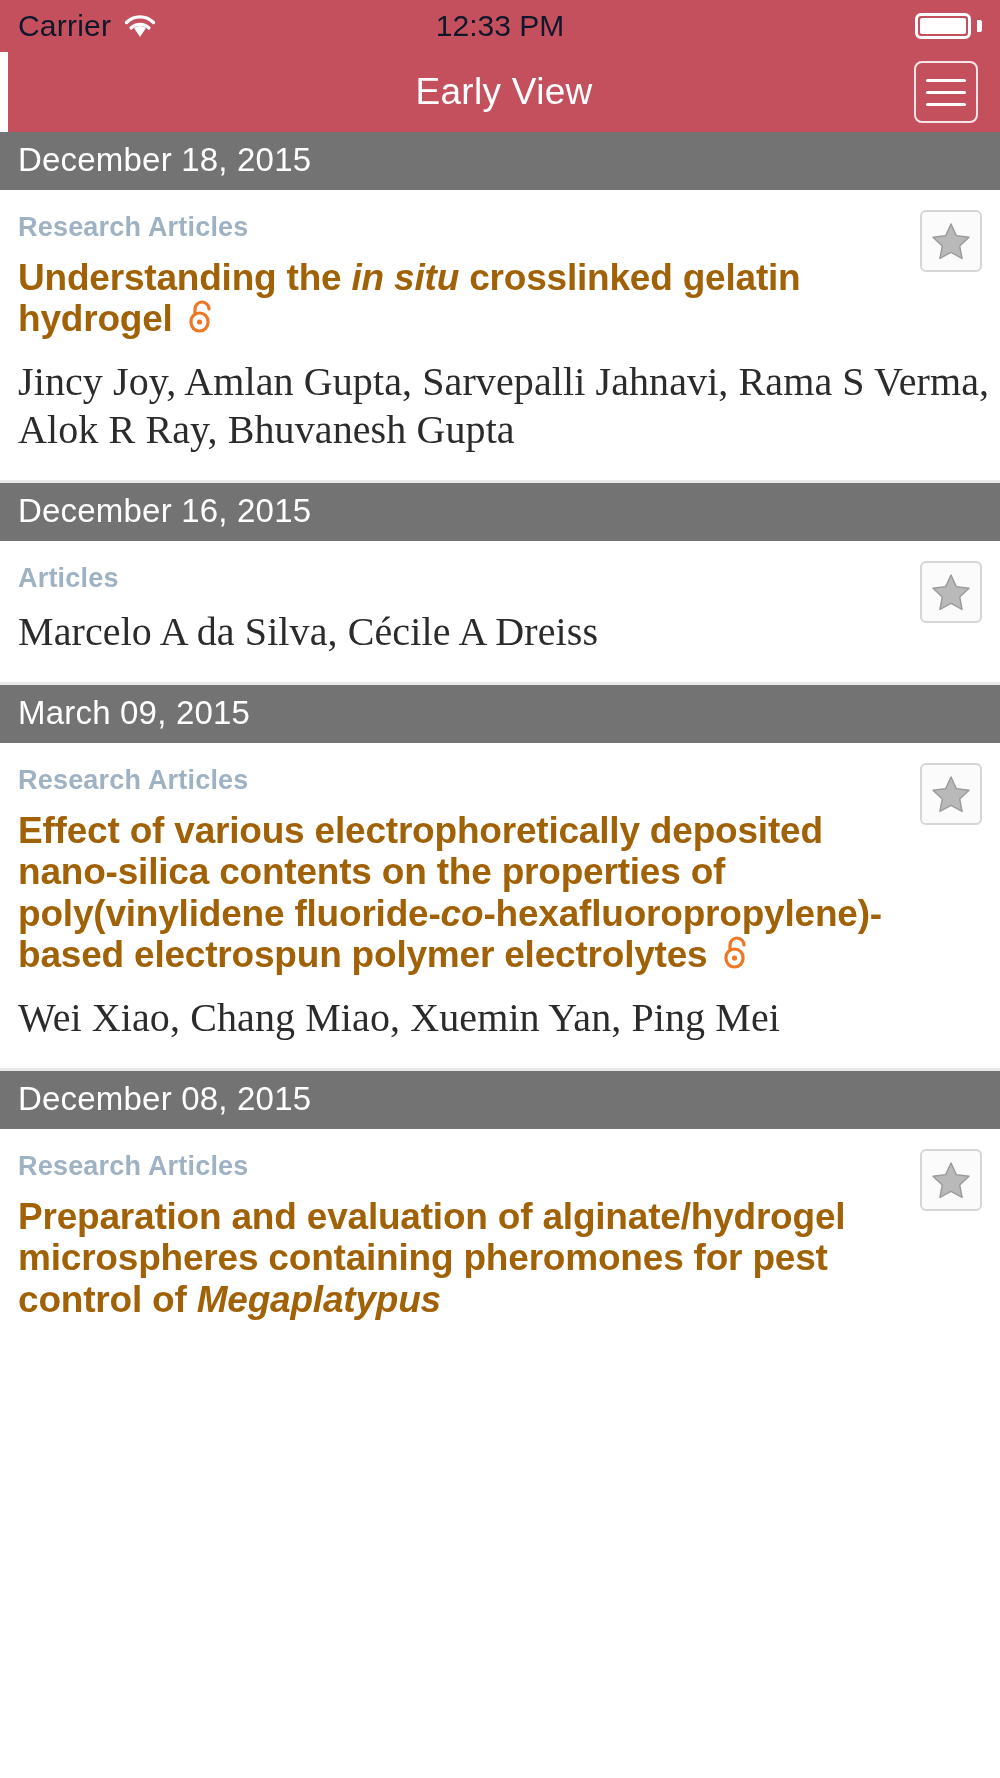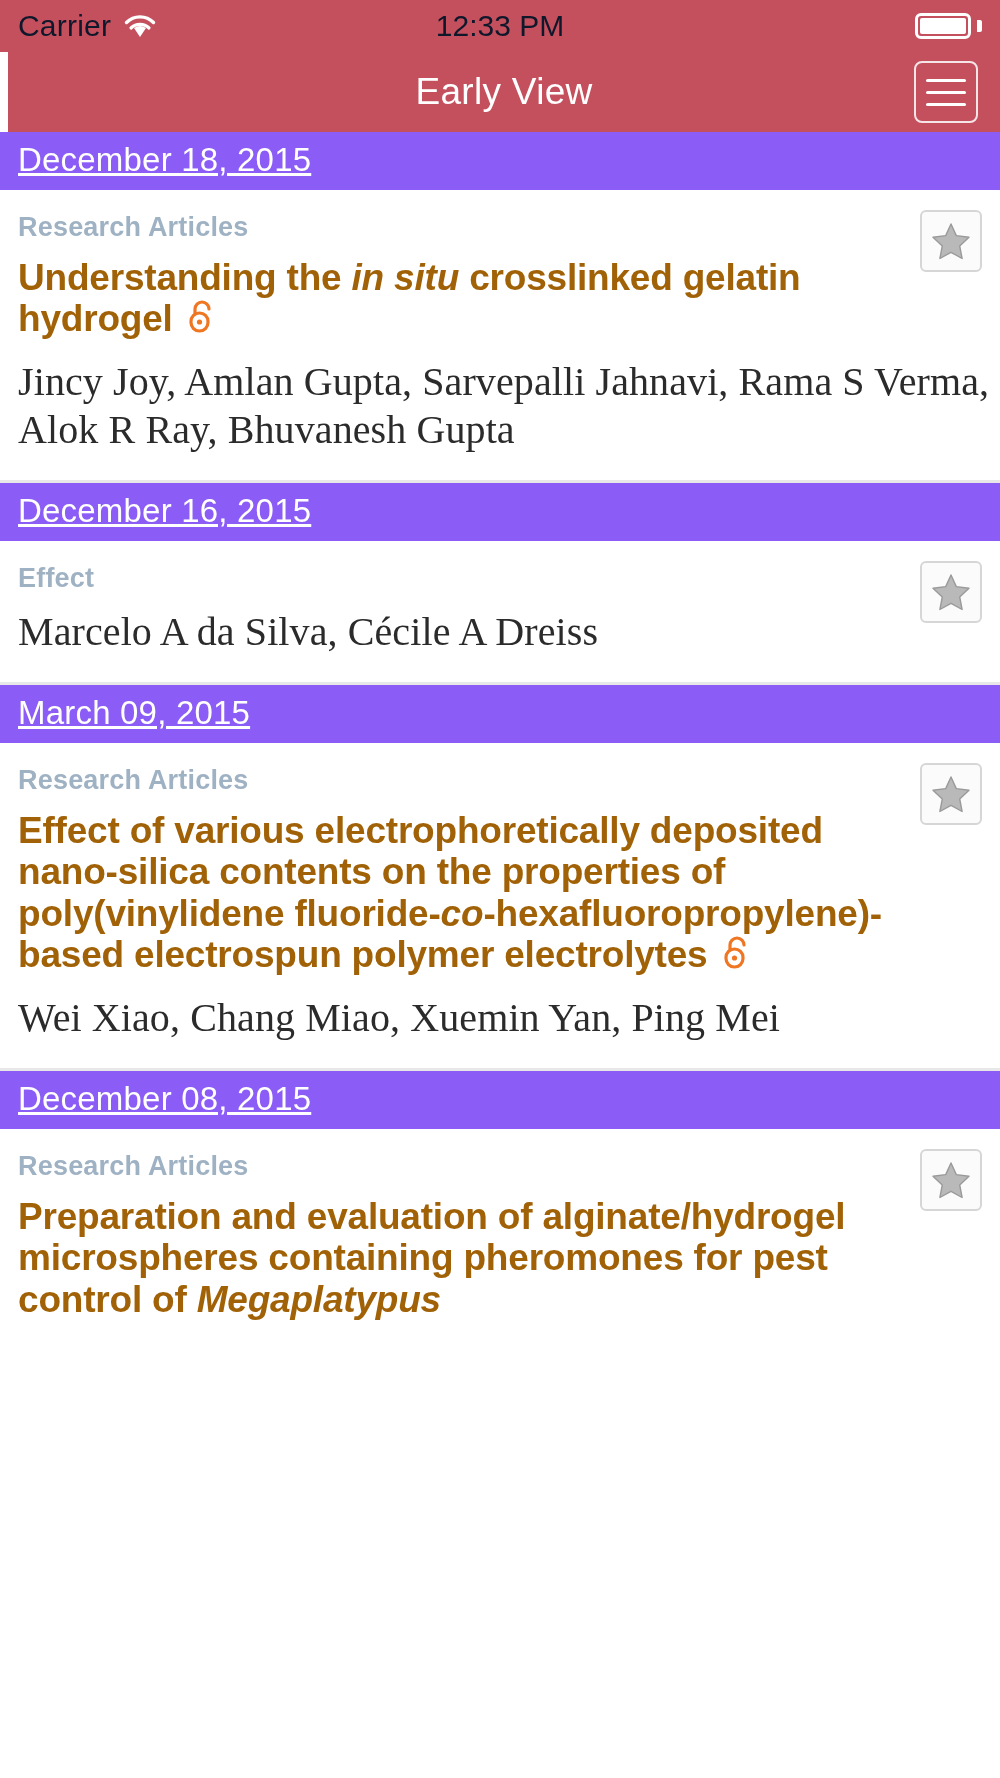--- a/index.html
+++ b/index.html
@@ -105,26 +105,25 @@
     display: block;
     width: 40px;
     height: 3px;
     background: #ffffff;
     border-radius: 2px;
   }
 
   
   .list { width: 100%; }
   .date-header {
-    background: #8b5cf6;
+    background: #737373;
     color: #ffffff;
     font-size: 33px;
     padding: 9px 31px 11px 18px;
     letter-spacing: 0.2px;
-    text-decoration: underline;
   }
   .article {
     background: #ffffff;
     padding: 22px 2px 26px 18px;
     position: relative;
     border-bottom: 3px solid #e8e8e8;
   }
   .article:last-child { border-bottom: none; }
   .section-label {
     color: #9fb2c4;
@@ -215,21 +214,21 @@
         </div>
         <div class="article-title"><span>Understanding the </span><em>in situ</em><span> crosslinked gelatin hydrogel </span><span class="lock-icon"><svg width="26" height="34" viewBox="0 0 26 34">
               <path d="M6 15 V10 A7 7 0 0 1 20 10" stroke="#ef7622" stroke-width="3.2" fill="none" stroke-linecap="round"></path>
               <rect x="2" y="14" width="17" height="18" rx="8.5" fill="none" stroke="#ef7622" stroke-width="3.2"></rect>
               <circle cx="10.5" cy="23" r="2.6" fill="#ef7622"></circle>
             </svg></span></div>
         <div class="authors">Jincy Joy, Amlan Gupta, Sarvepalli Jahnavi, Rama S Verma, Alok R Ray, Bhuvanesh Gupta</div>
       </div>
       <div class="date-header">December 16, 2015</div>
       <div class="article">
-        <div class="section-label">Effect</div>
+        <div class="section-label">Articles</div>
         <div class="star-button">
           <svg width="40" height="38" viewBox="0 0 40 38">
             <path d="M20 2 L25.3 13.6 L38 15.2 L28.7 24 L31.1 36.5 L20 30.3 L8.9 36.5 L11.3 24 L2 15.2 L14.7 13.6 Z" fill="#b9b9b9" stroke="#9a9a9a" stroke-width="1.4" stroke-linejoin="round"></path>
           </svg>
         </div>
         <div class="authors">Marcelo A da Silva, Cécile A Dreiss</div>
       </div>
       <div class="date-header">March 09, 2015</div>
       <div class="article">
         <div class="section-label">Research Articles</div>

